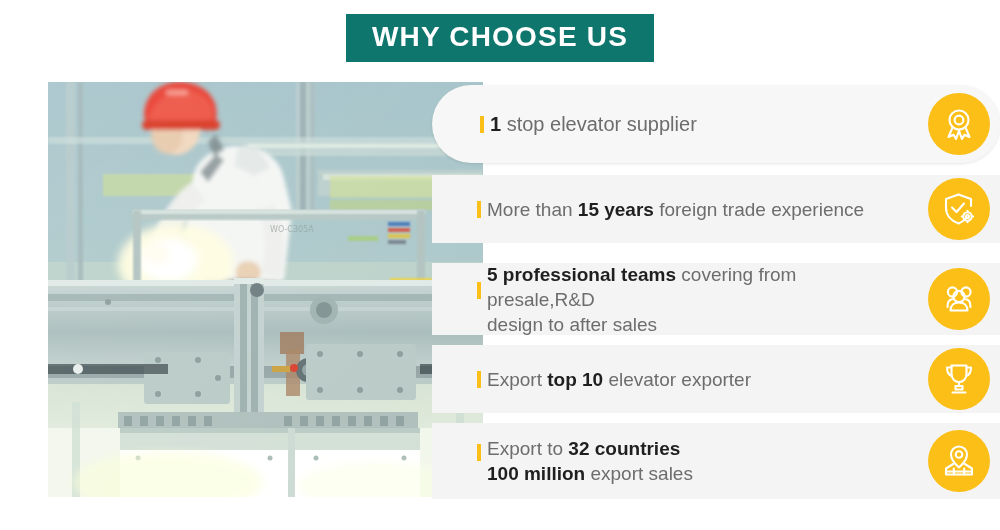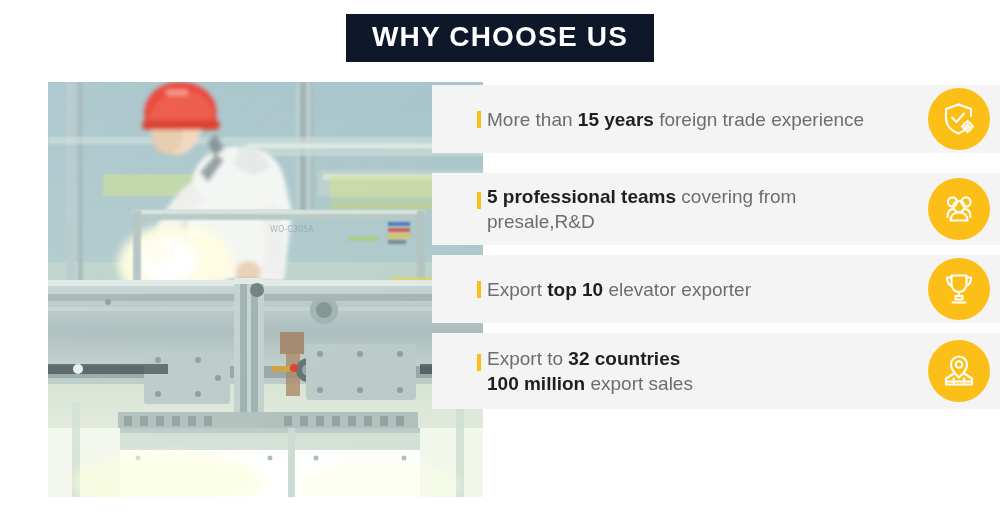--- a/index.html
+++ b/index.html
@@ -20,21 +20,21 @@
     position: absolute;
     left: 0; top: 0;
     width: 1000px;
     height: 82px;
     display: flex;
     align-items: flex-start;
     justify-content: center;
   }
   .header-banner {
     margin-top: 14px;
-    background: #0f172a;
+    background: #0f766e;
     padding: 9px 26px 11px 26px;
     display: inline-block;
   }
   .header-banner-text {
     color: #ffffff;
     font-size: 28px;
     font-weight: bold;
     letter-spacing: 1.2px;
     line-height: 1;
     white-space: nowrap;
@@ -318,20 +318,34 @@
 
     <ellipse cx="120" cy="400" rx="95" ry="30" fill="#fbffd8" opacity="0.6" filter="url(#blur2)"></ellipse>
     <ellipse cx="330" cy="404" rx="80" ry="24" fill="#fbffe4" opacity="0.5" filter="url(#blur2)"></ellipse>
 
     <rect x="0" y="0" width="435" height="415" fill="url(#glowGrad)" opacity="0.12"></rect>
   </svg>
 </div>
 
 <div class="features">
 
+  <div class="feature-row first">
+    <span class="accent-bar"></span>
+    <div class="feature-text">
+      <b>1</b><span> stop elevator supplier</span>
+    </div>
+    <div class="icon-circle">
+      <svg width="36" height="36" viewBox="0 0 36 36" fill="none" stroke="#ffffff" stroke-width="2.1" stroke-linecap="round" stroke-linejoin="round">
+        <circle cx="18" cy="14" r="9.5"></circle>
+        <circle cx="18" cy="14" r="4.4"></circle>
+        <path d="M11.5 21.5 L7.5 31 L12.6 28.8 L15 33 L18.2 24.2"></path>
+        <path d="M24.5 21.5 L28.5 31 L23.4 28.8 L21 33 L17.8 24.2"></path>
+      </svg>
+    </div>
+  </div>
 
   <div class="feature-row">
     <span class="accent-bar"></span>
     <div class="feature-text">
       <span>More than </span><b>15 years</b><span> foreign trade experience</span>
     </div>
     <div class="icon-circle">
       <svg width="36" height="36" viewBox="0 0 36 36" fill="none" stroke="#ffffff" stroke-width="2.1" stroke-linecap="round" stroke-linejoin="round">
         <path d="M17.5 3.5 L5 8 V17 C5 24.5 10.5 30 17.5 32.5 C20.2 31.5 22.6 29.9 24.5 27.9"></path>
         <path d="M17.5 3.5 L30 8 V15"></path>
@@ -340,20 +354,21 @@
         <circle cx="26.5" cy="25.5" r="1.5"></circle>
         <path d="M26.5 19.8 v1.2 M26.5 30 v1.2 M20.8 25.5 h1.2 M31 25.5 h1.2"></path>
       </svg>
     </div>
   </div>
 
   <div class="feature-row tall">
     <span class="accent-bar" style="top:19px"></span>
     <div class="feature-text">
       <b>5 professional teams</b><span> covering from presale,R&amp;D</span><br>
+      <span>design to after sales</span>
     </div>
     <div class="icon-circle">
       <svg width="36" height="36" viewBox="0 0 36 36" fill="none" stroke="#ffffff" stroke-width="2.1" stroke-linecap="round" stroke-linejoin="round">
         <circle cx="11.5" cy="11" r="4.6"></circle>
         <circle cx="25" cy="11" r="4.6"></circle>
         <circle cx="18" cy="15.5" r="5.6"></circle>
         <path d="M6.5 26 C6.5 21 8.6 18.2 11.5 18.2"></path>
         <path d="M29.5 26 C29.5 21 27.4 18.2 24.5 18.2"></path>
         <path d="M9.5 29.5 C9.5 24.4 13.2 21.5 18 21.5 C22.8 21.5 26.5 24.4 26.5 29.5 Z"></path>
       </svg>

